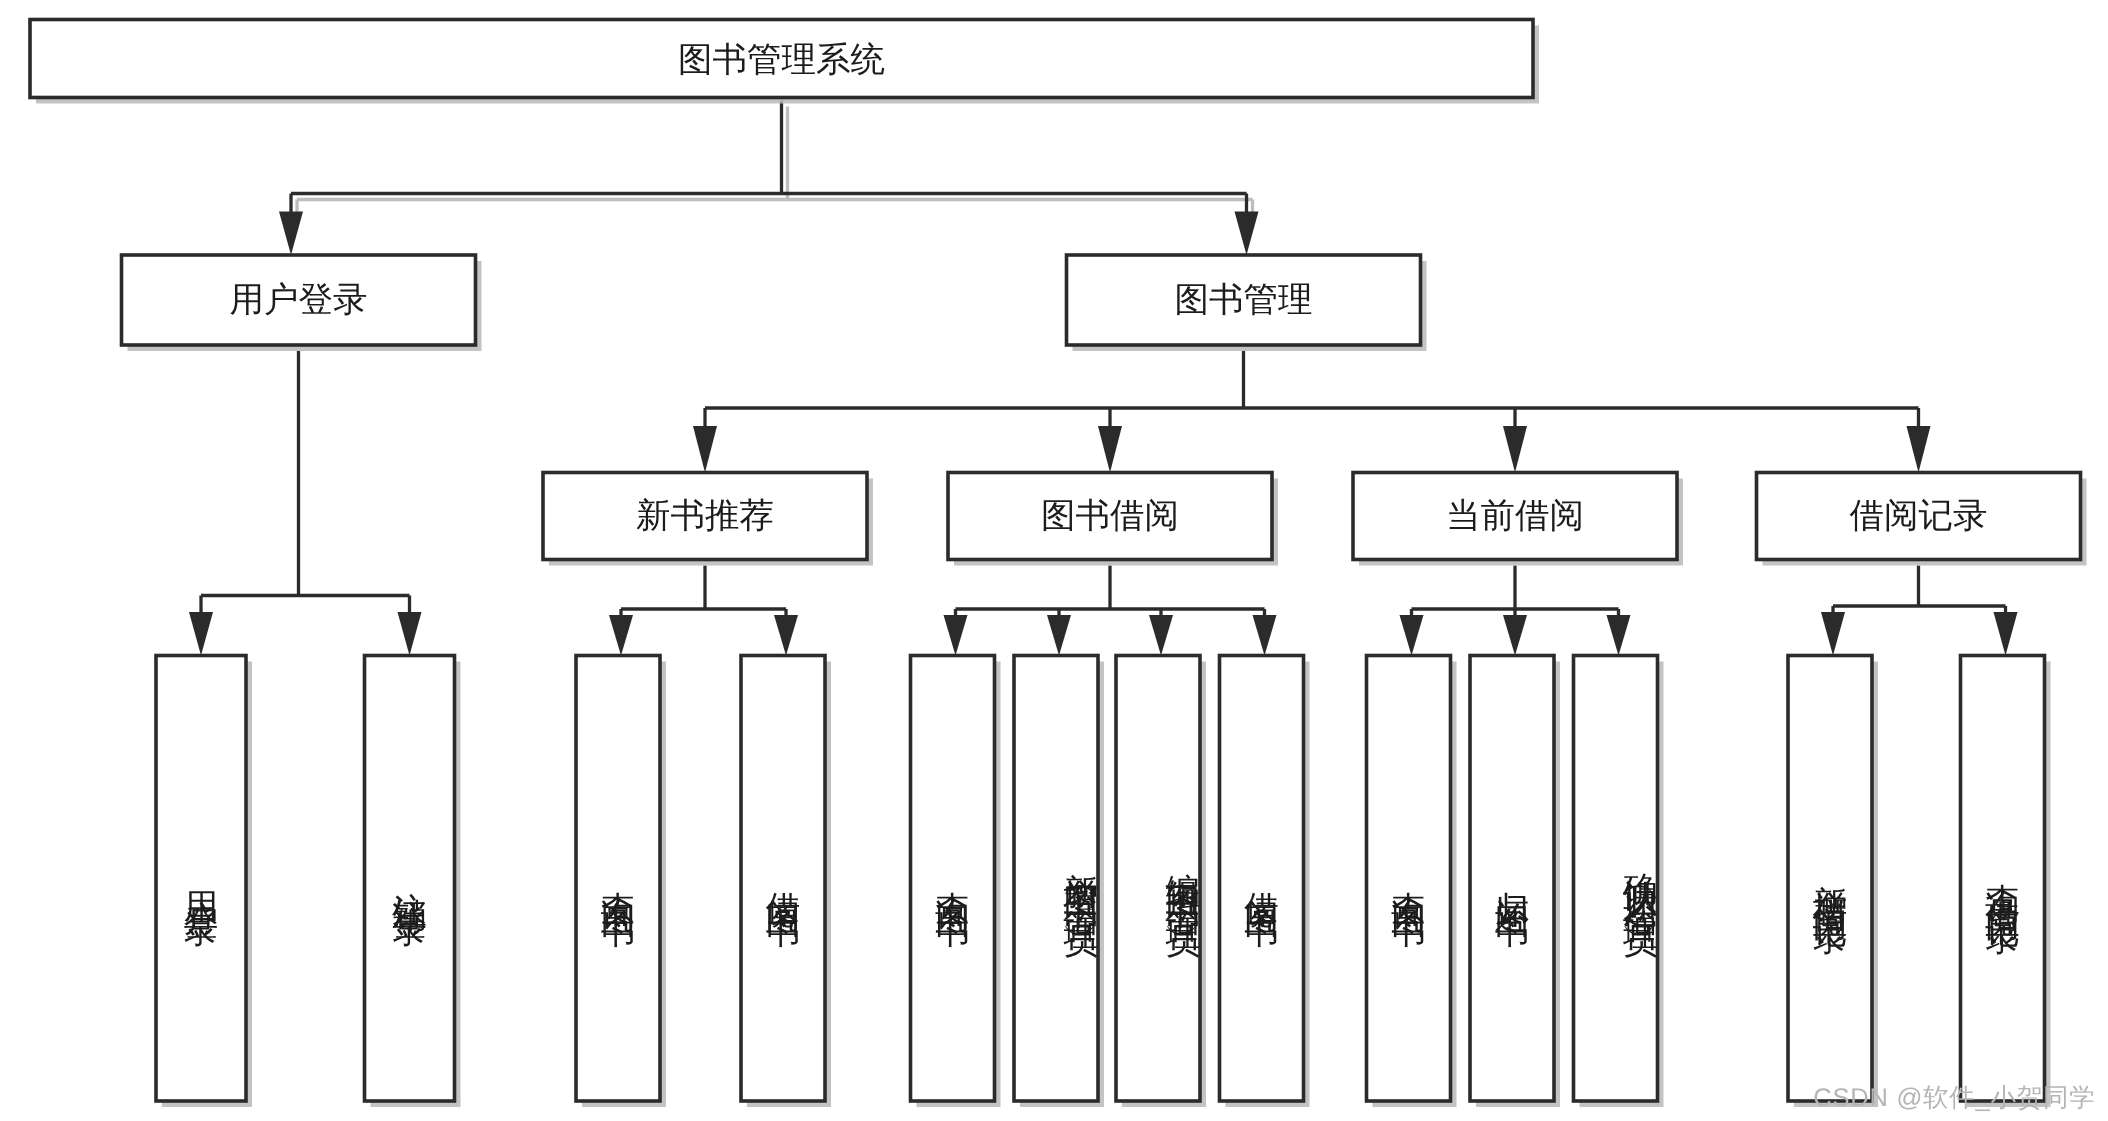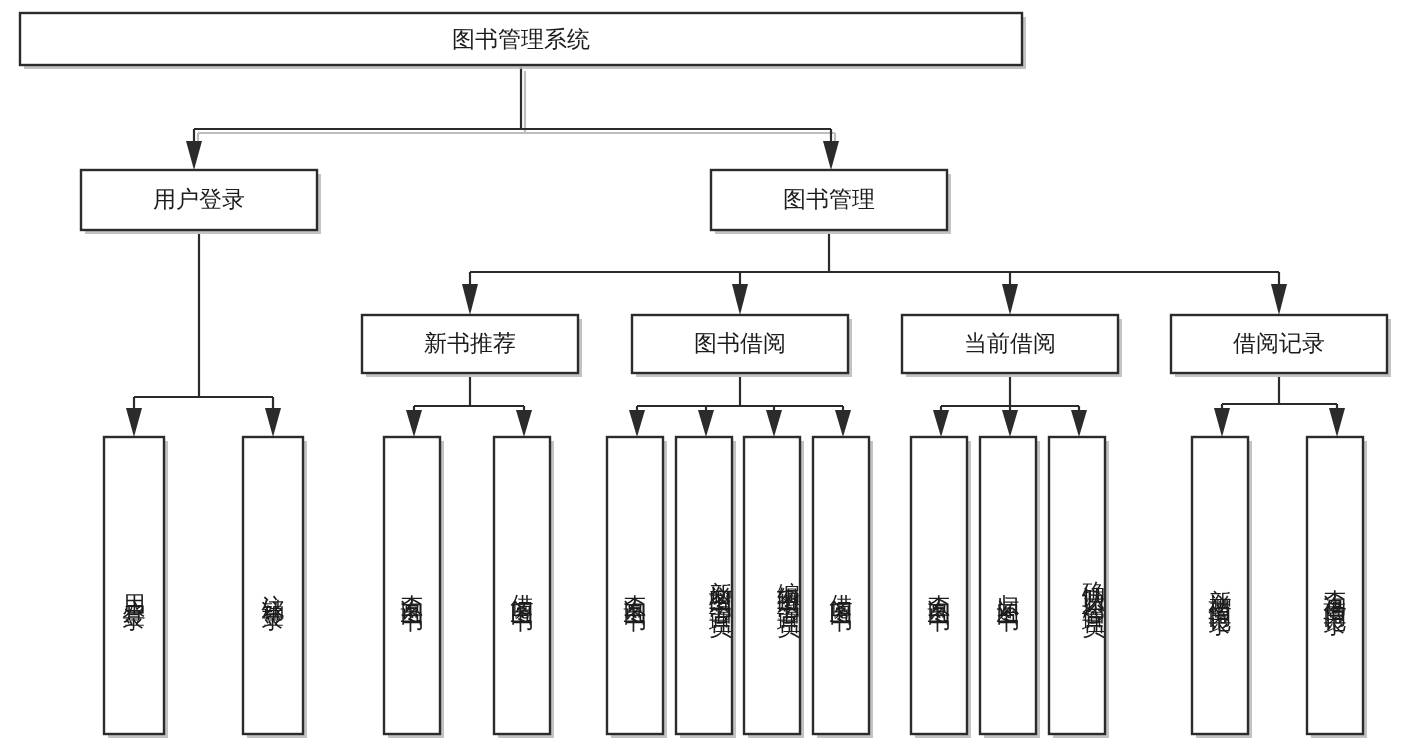--- a/index.html
+++ b/index.html
@@ -300,14 +300,15 @@
 
   <div class="node-label-v" style="left:1049px; top:443px; width:56px; height:285px;
        display:flex; align-items:flex-start; justify-content:center;">确认归还（管理员）</div>
 
   <div class="node-label-v" style="left:1192px; top:437px; width:56px; height:297px;
        display:flex; align-items:center; justify-content:center;">新增借阅记录</div>
 
   <div class="node-label-v" style="left:1307px; top:437px; width:56px; height:297px;
        display:flex; align-items:center; justify-content:center;">查询借阅记录</div>
 
+  <div class="watermark">CSDN @软件_小贺同学</div>
 
 </div>
 
 </body></html>

